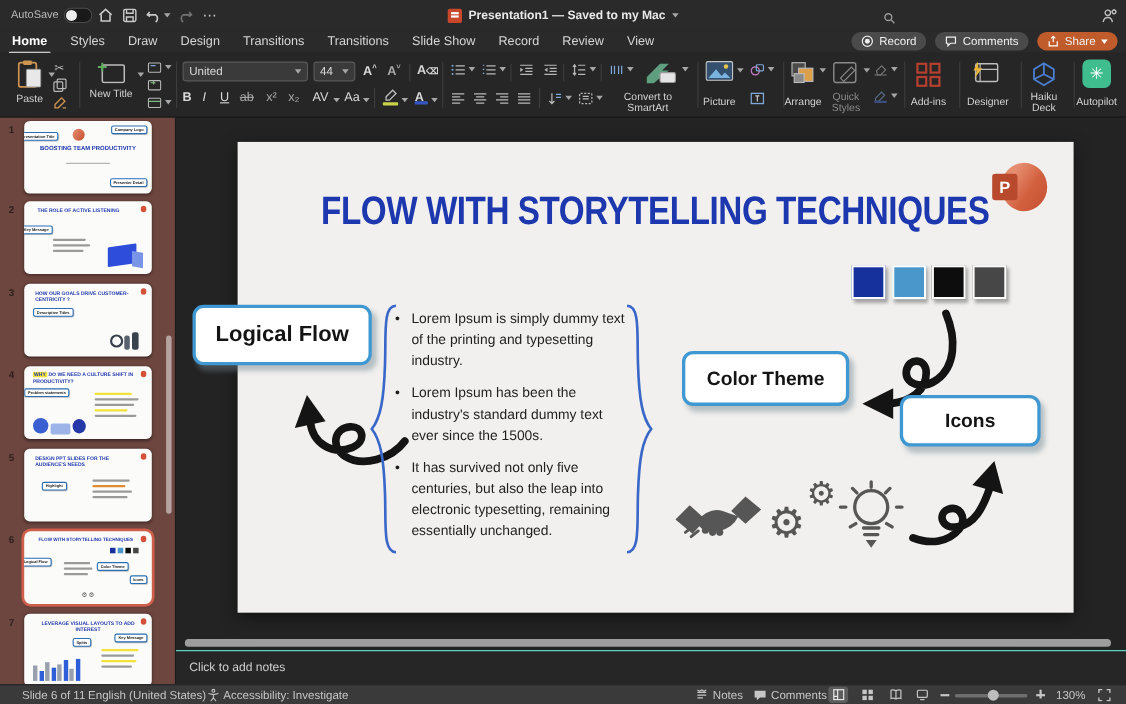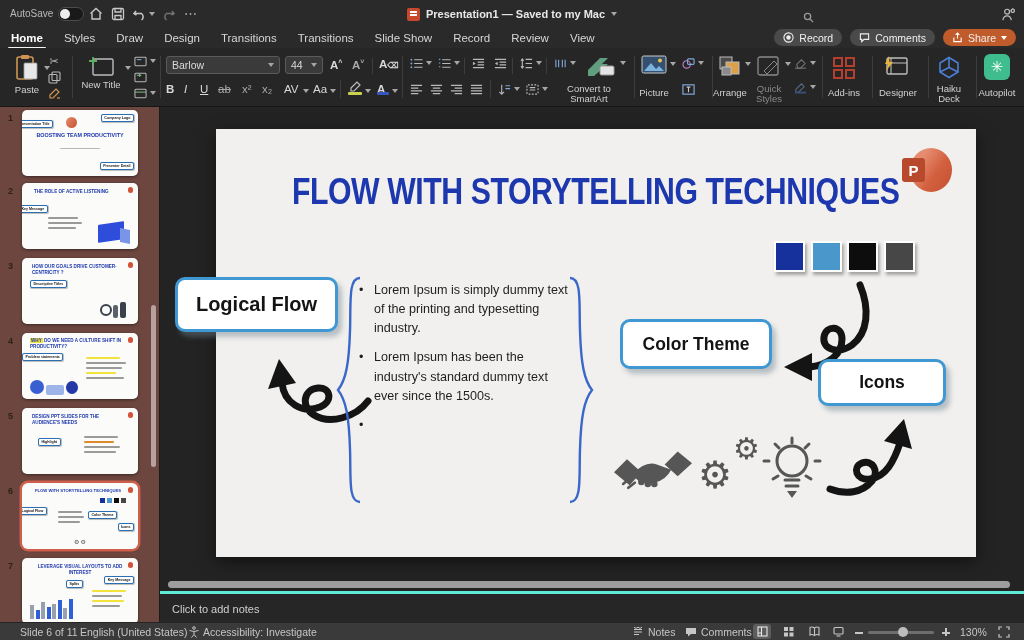--- a/index.html
+++ b/index.html
@@ -55,21 +55,21 @@
   .rdot { position:absolute; right:5px; top:4px; width:5.5px; height:5.5px; border-radius:50%; background:#d4513a; }
   .tline { position:absolute; height:1.6px; background:#9a9a9a; border-radius:1px; }
   .tline.hl { background:#f2e23c; }
   .panel-scroll { position:absolute; right:3px; top:198px; width:5px; height:162px; background:rgba(255,255,255,.5); border-radius:3px; }
 
   
   .editor { position:absolute; left:160px; top:0; width:864px; height:515px; }
   .canvas { position:absolute; left:0; top:0; width:864px; height:484px; background:#232323; overflow:hidden; }
   .slide { position:absolute; left:56px; top:22px; width:760px; height:428px; background:#f1f0ee; box-shadow:0 5px 14px rgba(0,0,0,.5); }
   .hscroll { position:absolute; left:8px; top:474px; width:842px; height:7px; background:#9d9d9d; border-radius:4px; }
-  .notesbar { position:absolute; left:0; top:484px; width:864px; height:31px; background:#262626; border-top:3px solid #5eead4; }
+  .notesbar { position:absolute; left:0; top:484px; width:864px; height:31px; background:#262626; border-top:1px solid #5eead4; }
   .notesbar .ph { position:absolute; left:12px; top:9px; font-size:11px; color:#cfcfcf; }
 
   
   .slide-title { position:absolute; left:0; top:42px; width:100%; text-align:center; }
   .slide-title span { display:inline-block; font-size:36px; font-weight:800; color:#1d37ae; transform:scaleX(.84); transform-origin:center; white-space:nowrap; letter-spacing:-.5px; }
   .pptlogo { position:absolute; left:688px; top:17px; width:48px; height:50px; }
   .pptlogo .ball { position:absolute; left:6px; top:2px; width:42px; height:44px; border-radius:50%; background:linear-gradient(125deg,#e68d70 25%,#d2603f 60%,#c44f30 100%); }
   .pptlogo .psq { position:absolute; left:-2px; top:12px; width:23px; height:24px; background:#b8492d; border-radius:3px; color:#fff; font-weight:bold; font-size:15px; display:flex; align-items:center; justify-content:center; }
   .cbox { position:absolute; background:#fff; border:3.2px solid #3f98d2; border-radius:10px; display:flex; align-items:center; justify-content:center; box-shadow:4px 5px 5px rgba(110,130,145,.45); color:#141414; font-weight:bold; }
   .bullets { position:absolute; left:141px; top:152px; width:218px; }
@@ -230,21 +230,21 @@
     <span class="rsm" style="left:132px;top:38px">
       <svg viewBox="0 0 14 11" fill="none" stroke="#b8b8b8" stroke-width="1.1">
           <rect x="1" y="1" width="12" height="9" rx="1"></rect>
           <path d="M1 4h12" stroke="#7fb87f"></path>
         </svg>
       </span>
     <span class="chev" style="position:absolute;left:150px;top:43px"></span>
     <div class="gdiv" style="left:160px"></div>
 
     <div class="fbox" style="left:166px;top:8px;width:114px">
-      <span>Barlow</span>
+      <span>United</span>
         <span class="chev"></span>
     </div>
     <div class="fbox" style="left:285px;top:8px;width:38px">
       <span>44</span>
         <span class="chev"></span>
     </div>
     <span class="ftxt" style="left:330px;top:10px;font-weight:bold"><span>A</span><span style="font-size:7px;vertical-align:super">˄</span></span>
     <span class="ftxt" style="left:352px;top:10px;font-weight:bold;color:#a8a8a8"><span>A</span><span style="font-size:7px;vertical-align:super">˅</span></span>
     <div class="gdiv" style="left:372px;top:10px;bottom:32px"></div>
     <span class="ftxt" style="left:379px;top:10px;font-weight:bold"><span>A</span><span style="font-size:8px">⌫</span></span>
@@ -574,21 +574,21 @@
           <svg class="brace" style="left:119px;top:146px" width="27" height="230" viewBox="0 0 27 230">
             <path d="M25,3 C13,3 16,28 15,56 C14,88 11,105 3,115 C11,125 14,142 15,174 C16,202 13,227 25,227" fill="none" stroke="#3a68c8" stroke-width="2.4"></path>
           </svg>
           <svg class="brace" style="left:352px;top:146px" width="27" height="230" viewBox="0 0 27 230">
             <path d="M2,3 C14,3 11,28 12,56 C13,88 16,105 24,115 C16,125 13,142 12,174 C11,202 14,227 2,227" fill="none" stroke="#3a68c8" stroke-width="2.4"></path>
           </svg>
 
           <div class="bullets">
             <div class="bullet"><span class="dot">•</span><span>Lorem Ipsum is simply dummy text of the printing and typesetting industry.</span></div>
             <div class="bullet"><span class="dot">•</span><span>Lorem Ipsum has been the industry's standard dummy text ever since the 1500s.</span></div>
-            <div class="bullet"><span class="dot">•</span></div>
+            <div class="bullet"><span class="dot">•</span><span>It has survived not only five centuries, but also the leap into electronic typesetting, remaining essentially unchanged.</span></div>
           </div>
 
           <div class="swatch" style="left: 558px; top: 112px; background: rgb(22, 48, 156); display: inline-block;"></div>
           <div class="swatch" style="left: 595px; top: 112px; background: rgb(74, 151, 204); display: inline-block;"></div>
           <div class="swatch" style="left: 631px; top: 112px; background: rgb(13, 13, 13); display: inline-block;"></div>
           <div class="swatch" style="left: 668px; top: 112px; background: rgb(71, 71, 71); display: inline-block;"></div>
 
           <svg class="shape-arrow" style="left:556px;top:150px" width="104" height="112" viewBox="0 0 104 112">
             <path d="M88,6 C98,30 96,54 80,66 C66,76 50,70 52,58 C54,46 70,46 70,60 C70,76 56,86 38,88" fill="none" stroke="#141414" stroke-width="7" stroke-linecap="round"></path>
             <polygon points="40,74 40,102 12,88" fill="#141414"></polygon>

